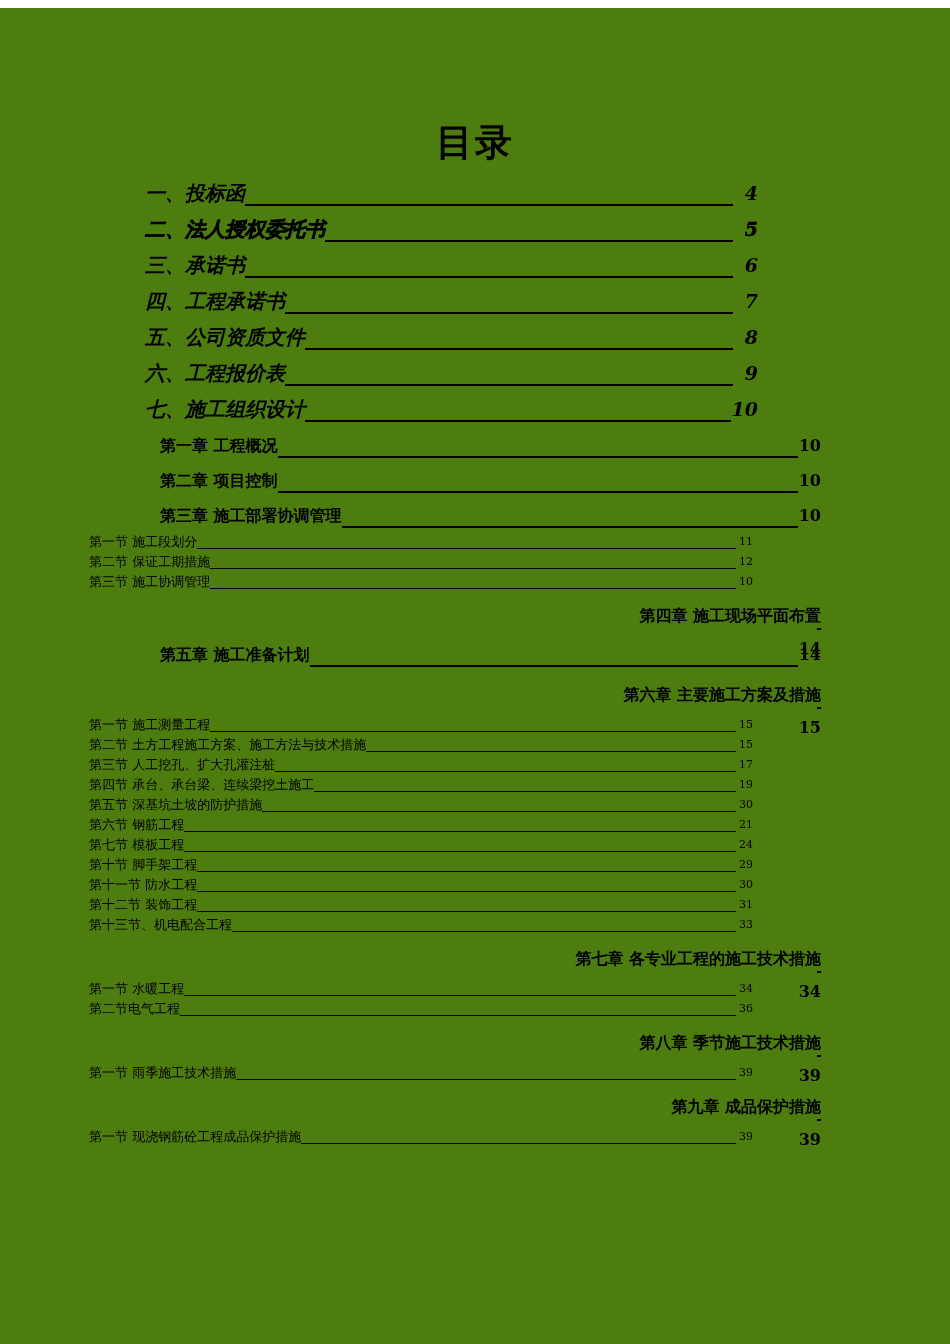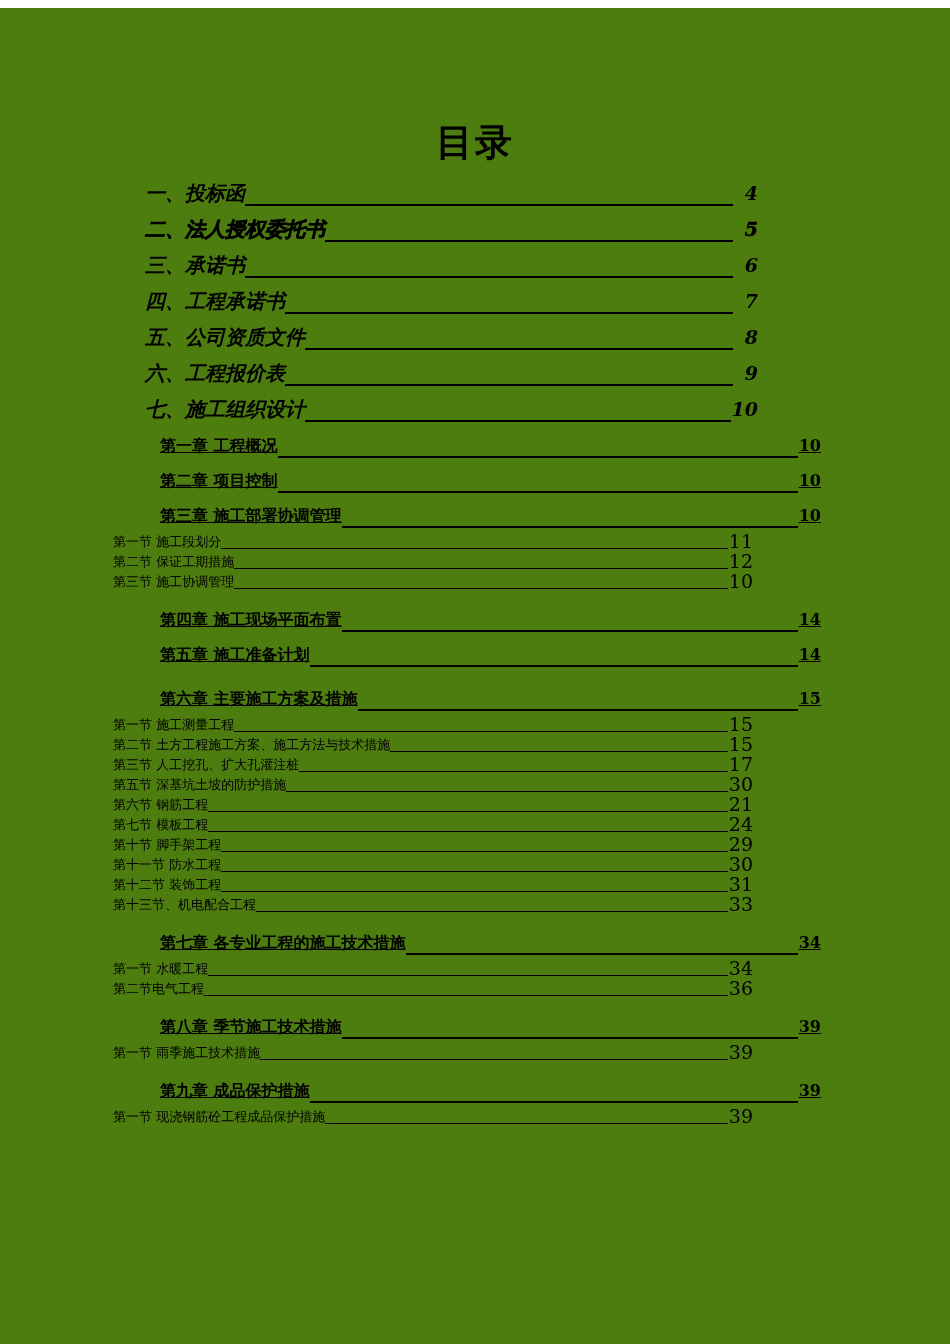--- a/index.html
+++ b/index.html
@@ -95,50 +95,49 @@
 
   
   .lvl2 {
     height: 35px;
     padding-left: 160px;
     padding-right: 77px;
     font-family: "DejaVu Sans", "Liberation Sans", sans-serif;
     font-size: 16px;
     font-weight: bold;
     line-height: 31px;
-    text-decoration: underline;
   }
   .lvl2 .leader { top: -3px; border-bottom-width: 2px; }
   .lvl2 .pageno {
     font-family: "DejaVu Serif", "Liberation Serif", serif;
     font-size: 16px;
     font-weight: bold;
     min-width: 20px;
   }
 
   
   .lvl3 {
     height: 20px;
-    padding-left: 113px;
+    padding-left: 89px;
     padding-right: 145px;
     font-family: "DejaVu Serif", "Liberation Serif", serif;
     font-size: 13px;
     font-weight: normal;
     line-height: 19px;
   }
   .lvl3 .leader { top: -2px; border-bottom-width: 1px; }
   .lvl3 .pageno {
     font-family: "DejaVu Serif", "Liberation Serif", serif;
-    font-size: 19px;
+    font-size: 11px;
     font-weight: normal;
     min-width: 16px;
   }
 
   
-  .gap-before { margin-top: 9px; }
+  .gap-before { margin-top: 9px; flex-direction: column; }
 </style>
 </head>
 <body>
 
 <div class="page">
 
   <div class="toc-title">目录</div>
 
   <div class="toc-list" id="toc-list">
       <div class="toc-entry lvl1">
@@ -230,20 +229,25 @@
         <span class="label">第二节 土方工程施工方案、施工方法与技术措施</span>
         <span class="leader"></span>
         <span class="pageno">15</span>
       </div>
       <div class="toc-entry lvl3">
         <span class="label">第三节 人工挖孔、扩大孔灌注桩</span>
         <span class="leader"></span>
         <span class="pageno">17</span>
       </div>
       <div class="toc-entry lvl3">
+        <span class="label">第四节 承台、承台梁、连续梁挖土施工</span>
+        <span class="leader"></span>
+        <span class="pageno">19</span>
+      </div>
+      <div class="toc-entry lvl3">
         <span class="label">第五节 深基坑土坡的防护措施</span>
         <span class="leader"></span>
         <span class="pageno">30</span>
       </div>
       <div class="toc-entry lvl3">
         <span class="label">第六节 钢筋工程</span>
         <span class="leader"></span>
         <span class="pageno">21</span>
       </div>
       <div class="toc-entry lvl3">

